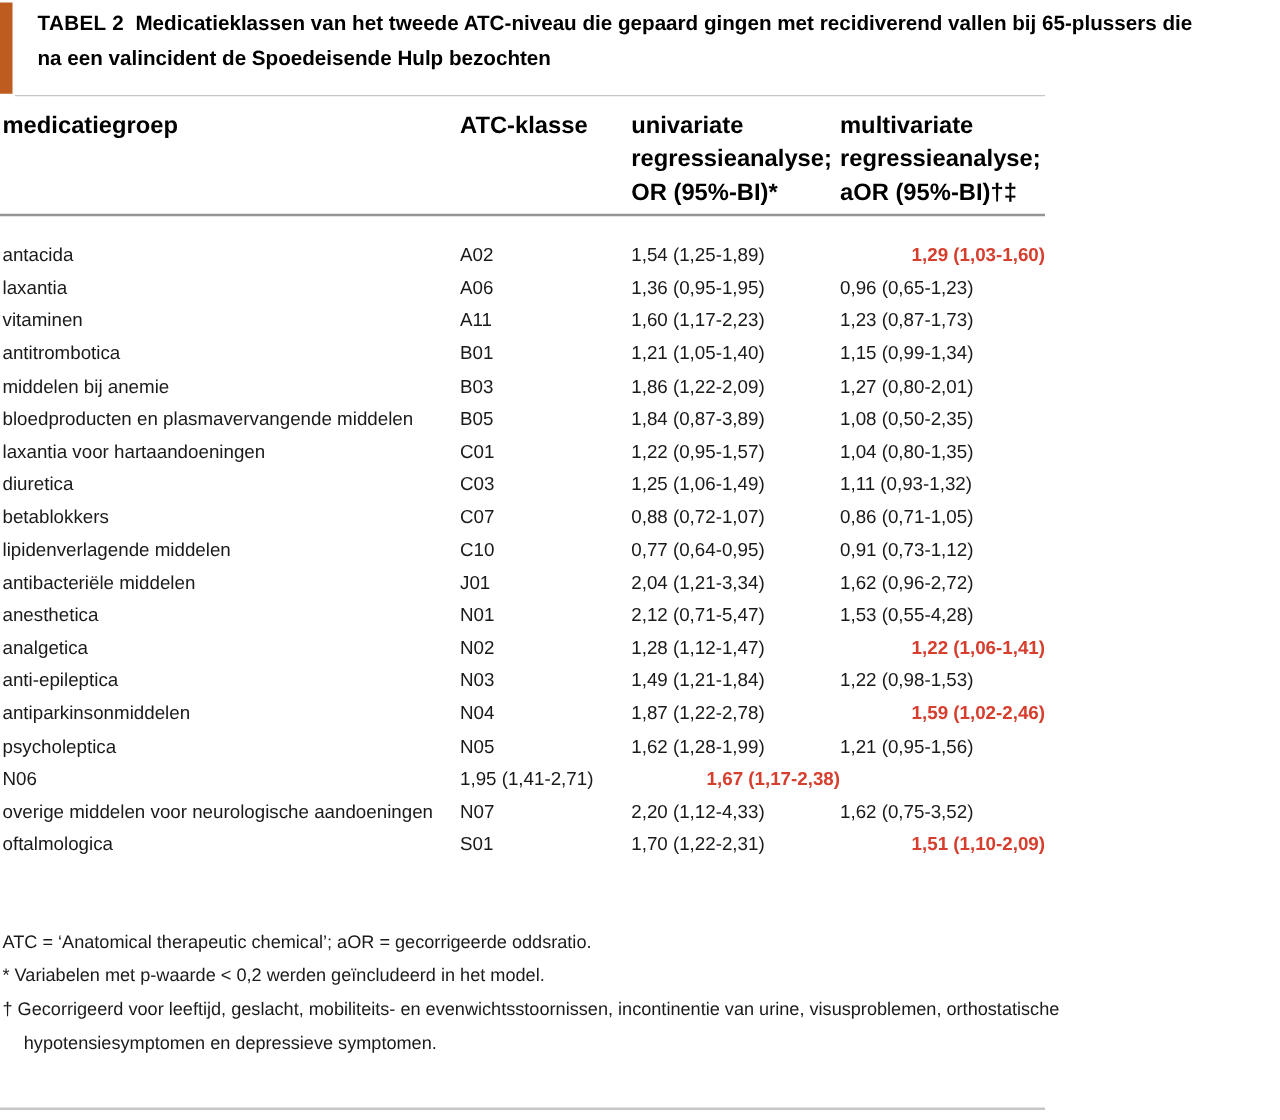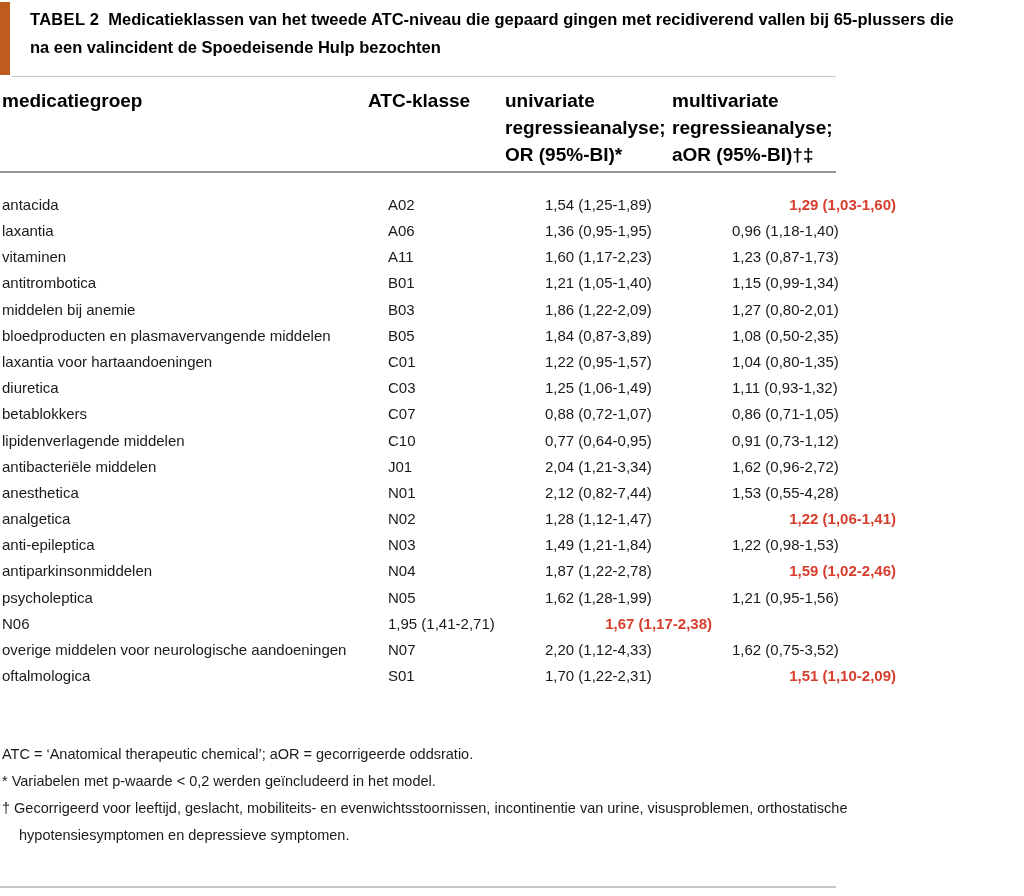--- a/index.html
+++ b/index.html
@@ -34,21 +34,21 @@
   .thead {
     position: absolute; left: 2px; top: 87px; width: 834px;
     display: grid; grid-template-columns: 366px 137px 167px 164px;
   }
   .th { font-weight: bold; font-size: 19px; line-height: 27px; white-space: pre-line; color: #000; }
 
   
   .tbody { position: absolute; left: 2px; top: 192px; width: 834px; }
   .tr {
     display: grid; grid-template-columns: 366px 137px 167px 164px;
-    height: 26.2px; align-items: center; gap: 20px;
+    height: 26.2px; align-items: center;
   }
   .td { font-size: 15px; line-height: 1.1; white-space: nowrap; }
   .td.significant { color: var(--red, #d63e2e); font-weight: bold; text-align: right; }
 
   
   .footnotes { position: absolute; left: 2px; top: 741px; width: 990px; }
   .footnote {
     margin: 0; font-size: 14.5px; line-height: 27px;
     padding-left: 17px; text-indent: -17px;
   }
@@ -85,21 +85,21 @@
       <div class="td">antacida</div>
       <div class="td">A02</div>
       <div class="td">1,54 (1,25-1,89)</div>
       <div class="td significant">1,29 (1,03-1,60)</div>
     </div>
 
     <div class="tr">
       <div class="td">laxantia</div>
       <div class="td">A06</div>
       <div class="td">1,36 (0,95-1,95)</div>
-      <div class="td">0,96 (1,18-1,40)</div>
+      <div class="td">0,96 (0,65-1,23)</div>
     </div>
 
     <div class="tr">
       <div class="td">vitaminen</div>
       <div class="td">A11</div>
       <div class="td">1,60 (1,17-2,23)</div>
       <div class="td">1,23 (0,87-1,73)</div>
     </div>
 
     <div class="tr">
@@ -154,21 +154,21 @@
     <div class="tr">
       <div class="td">antibacteriële middelen</div>
       <div class="td">J01</div>
       <div class="td">2,04 (1,21-3,34)</div>
       <div class="td">1,62 (0,96-2,72)</div>
     </div>
 
     <div class="tr">
       <div class="td">anesthetica</div>
       <div class="td">N01</div>
-      <div class="td">2,12 (0,82-7,44)</div>
+      <div class="td">2,12 (0,71-5,47)</div>
       <div class="td">1,53 (0,55-4,28)</div>
     </div>
 
     <div class="tr">
       <div class="td">analgetica</div>
       <div class="td">N02</div>
       <div class="td">1,28 (1,12-1,47)</div>
       <div class="td significant">1,22 (1,06-1,41)</div>
     </div>
 

